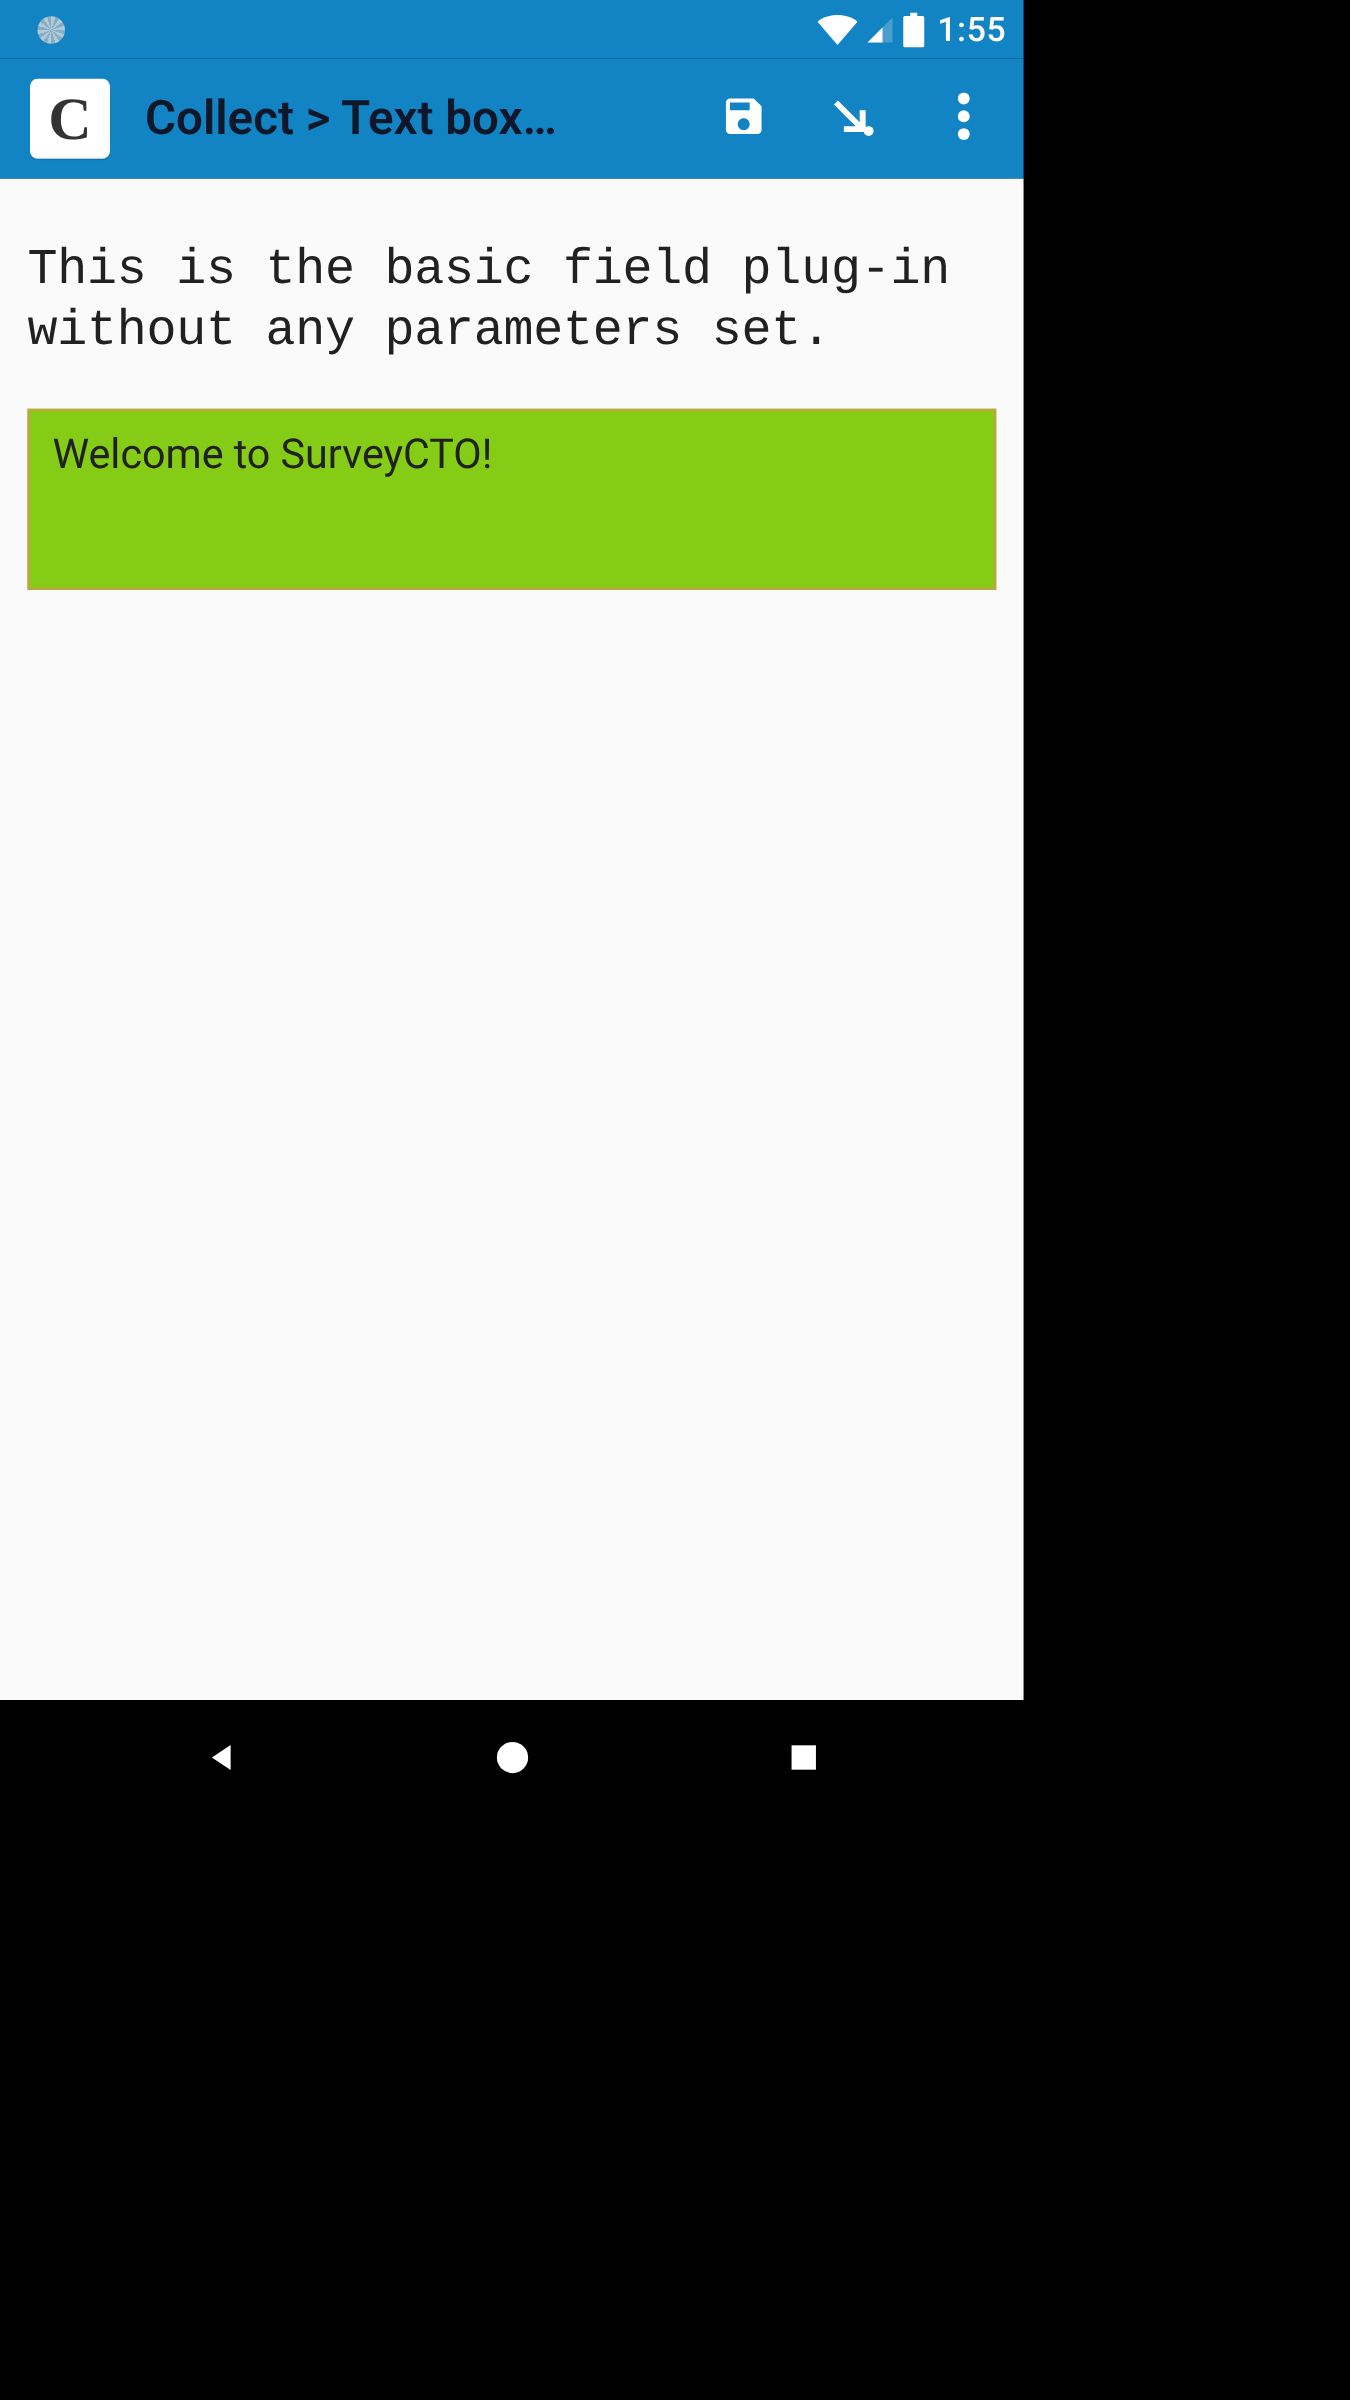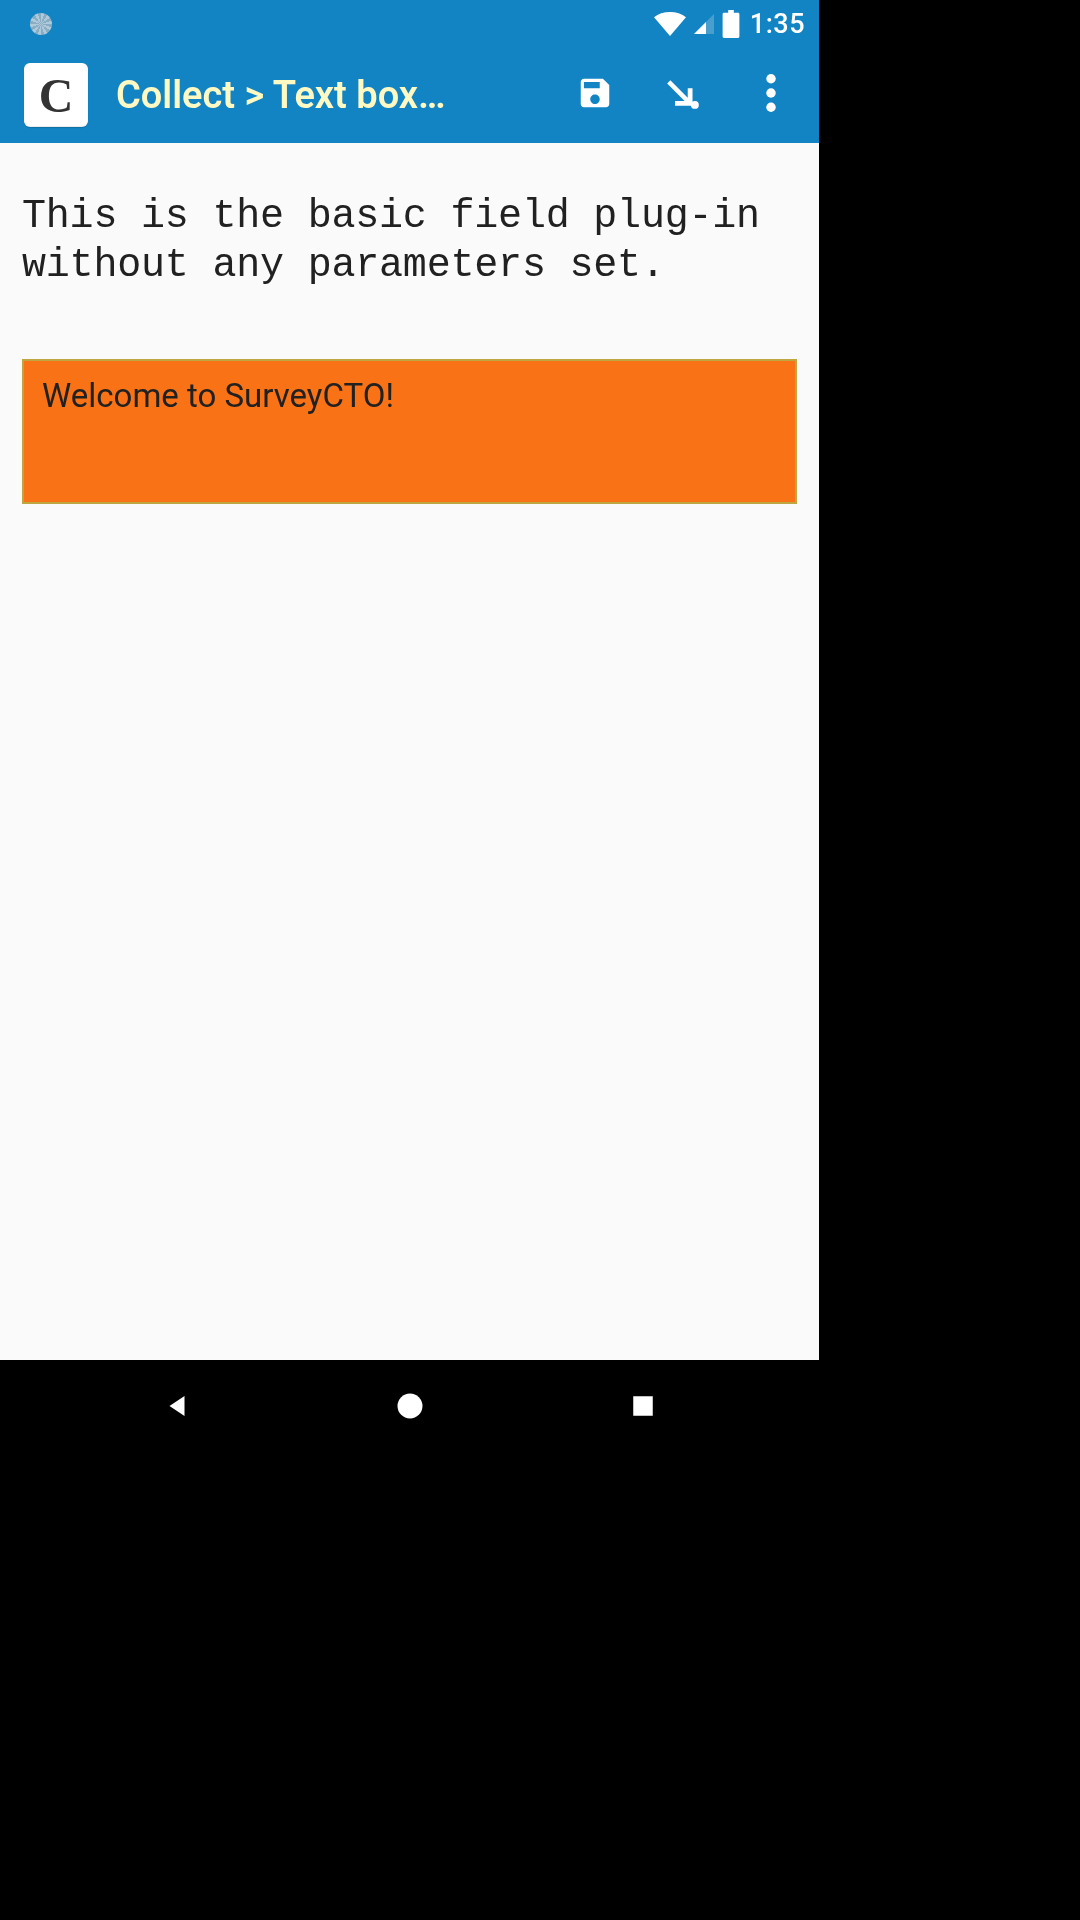--- a/index.html
+++ b/index.html
@@ -38,21 +38,21 @@
     .app-icon {
       width: 64px; height: 64px; border-radius: 6px;
       background: #fff;
       display: flex; align-items: center; justify-content: center;
       font-family: Georgia, 'Times New Roman', serif;
       font-weight: 900; font-size: 48px; color: #333;
       box-shadow: inset 0 -1px 0 rgba(0,0,0,.08), 0 1px 1px rgba(0,0,0,.15);
     }
     .app-title {
       flex: 1;
-      color: #fef9c3;
+      color: #0f172a;
       font-size: 38px;
       font-weight: 600;
       white-space: nowrap;
       overflow: hidden;
       text-overflow: ellipsis;
     }
     .app-actions { display: flex; align-items: center; gap: 40px; margin-right: 8px; margin-left: 10px; }
     .app-actions .action { width: 48px; height: 48px; display:flex; align-items:center; justify-content:center; cursor:pointer; }
 
     
@@ -68,25 +68,25 @@
       letter-spacing: -0.2px;
       font-family: Liberation Mono, monospace;
     }
     .field-name {
       margin-top: 50px;
       font-family: 'Courier New', Courier, monospace;
       font-size: 40px;
       color: #212121;
     }
     .textbox {
-      margin-top: 68px;
+      margin-top: 36px;
       width: 100%;
       height: 145px;
       border: 2px solid #bfa640;
-      background: #f97316;
+      background: #84cc16;
       padding: 14px 18px;
       font-size: 33px;
       line-height: 1.3;
       color: #212121;
       resize: none;
       outline: none;
       font-family: Roboto, Arial, sans-serif;
     }
 
     
@@ -117,21 +117,21 @@
       <svg width="28" height="24" viewBox="0 0 24 24">
           <path fill="#4a9ecd" d="M2 22 L22 2 L22 22 Z"></path>
           <path fill="#fff" d="M2 22 L14 10 L14 22 Z"></path>
         </svg>
     </span>
     <span>
       <svg width="18" height="28" viewBox="0 0 12 20">
           <path fill="#fff" d="M4 0 H8 V2 H11 C11.55 2 12 2.45 12 3 V19 C12 19.55 11.55 20 11 20 H1 C0.45 20 0 19.55 0 19 V3 C0 2.45 0.45 2 1 2 H4 Z"></path>
         </svg>
     </span>
-    <span class="status-time">1:35</span>
+    <span class="status-time">1:55</span>
   </div>
 </div>
 
 <div class="app-bar">
   <div class="app-icon">
     <span>C</span>
   </div>
   <div class="app-title">Collect &gt; Text box…</div>
   <div class="app-actions">
     <div class="action">

